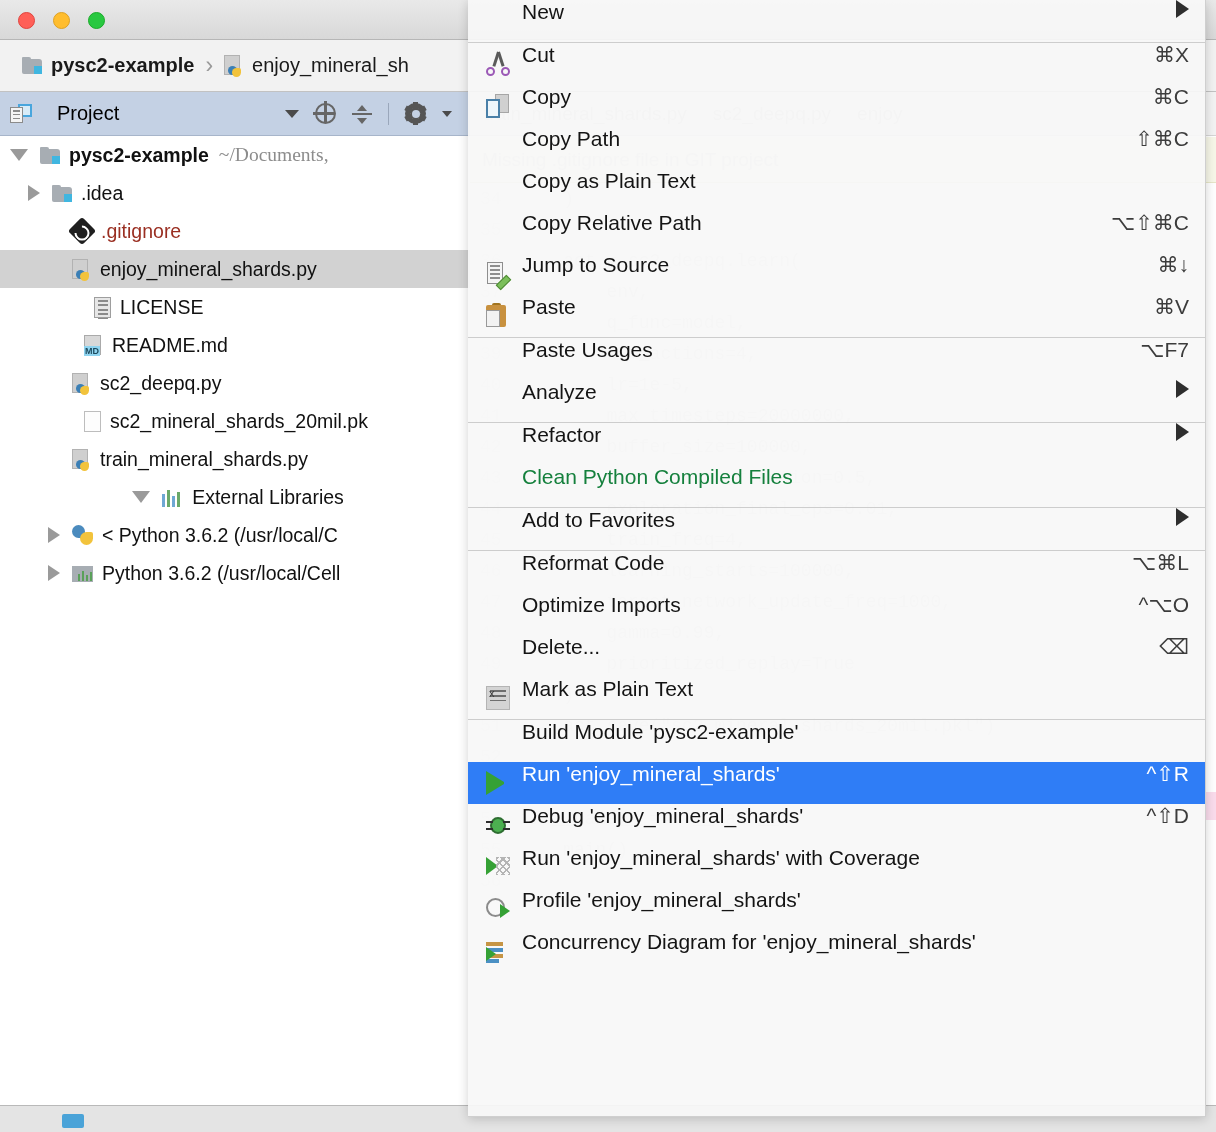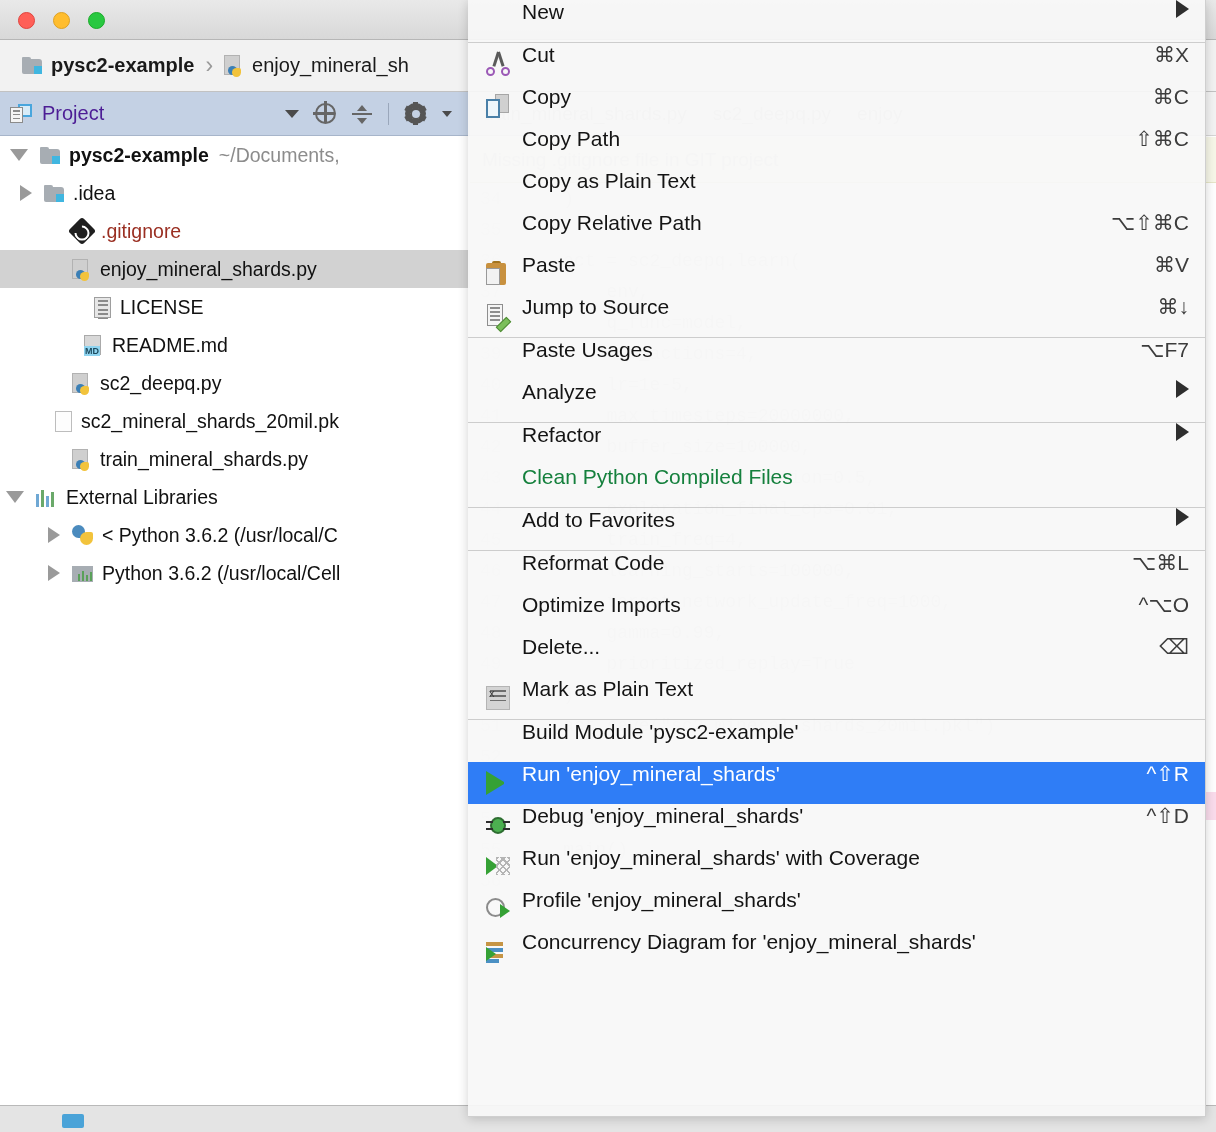--- a/index.html
+++ b/index.html
@@ -63,21 +63,21 @@
     position: absolute; left: 8px; bottom: -1px; width: 9px; height: 9px;
     border-radius: 50% 2px 50% 50%; background: #f2c33c;
   }
 
   
   .projbar {
     position: absolute; left: 0; top: 92px; width: 470px; height: 44px;
     background: #c4d1e4; border-bottom: 1px solid #a7b5ca;
     display: flex; align-items: center; padding: 0 10px;
   }
-  .projbar .title { font-size: 20px; color: #4c1d95; margin-left: 10px; }
+  .projbar .title { font-size: 20px; color: #000000; margin-left: 25px; }
   .tb-icons { margin-left: auto; display: flex; align-items: center; gap: 16px; padding-right: 8px;}
   .ico-window { width: 22px; height: 19px; position: relative; flex: none; }
   .ico-window .back { position: absolute; right: 0; top: 0; width: 14px; height: 13px; border: 2px solid #49a6dd; background:#d8ecf8;}
   .ico-window .front { position: absolute; left: 0; bottom: 0; width: 13px; height: 16px; background: #f4f4f4; border: 1px solid #8b8b8b;}
   .ico-window .front i { display:block; height:1.5px; background:#8b8b8b; margin:2.2px 2px 0 2px;}
   .caret-down { width: 0; height: 0; border-left: 7px solid transparent; border-right: 7px solid transparent; border-top: 8px solid #4a4a4a; }
   .ico-target { width: 21px; height: 21px; border: 2.5px solid #666; border-radius: 50%; position: relative; }
   .ico-target::before, .ico-target::after { content:""; position:absolute; background:#666; }
   .ico-target::before { left: 50%; top: -4px; width: 2.5px; height: 22px; margin-left:-1.2px; }
   .ico-target::after { top: 50%; left: -4px; height: 2.5px; width: 22px; margin-top:-1.2px; }
@@ -98,21 +98,21 @@
   
   .tree { position: absolute; left: 0; top: 136px; width: 470px; bottom: 27px; background: #ffffff; overflow: hidden; }
   .row { height: 38px; display: flex; align-items: center; font-size: 19.5px; color: #111; white-space: nowrap; }
   .row.sel { background: #d2d2d2; }
   .arrow { width: 0; height: 0; flex: none; }
   .arrow.closed { border-top: 8px solid transparent; border-bottom: 8px solid transparent; border-left: 12px solid #9a9a9a; }
   .arrow.open { border-left: 9px solid transparent; border-right: 9px solid transparent; border-top: 12px solid #9a9a9a; }
   .arrow.none { width: 12px; height: 1px; }
   .rowlabel { margin-left: 9px; }
   .rowlabel.bold { font-weight: bold; }
-  .rowsub { margin-left: 10px; color: #8c8c8c; }
+  .rowsub { margin-left: 10px; color: #8c8c8c; font-family: Liberation Serif, serif; }
   .git-red { color: #9a2f22; }
 
   .ico-git { width:20px;height:20px;flex:none; background:#1f1f1f; transform: rotate(45deg); border-radius:3px; position:relative;}
   .ico-git::after{content:"";position:absolute;left:4px;top:4px;width:11px;height:11px;border-radius:50%;border:2.5px solid #fff;border-left-color:transparent;}
   .ico-doc { width:17px;height:21px;flex:none;background:#e6e6e6;border:1px solid #9e9e9e;position:relative;}
   .ico-doc i{display:block;height:1.8px;background:#8a8a8a;margin:2.6px 2.5px 0 2.5px;}
   .ico-md { width:19px;height:21px;position:relative;flex:none;}
   .ico-md .sheet{position:absolute;inset:0;width:17px;height:20px;background:#d8d8d8;border:1px solid #aaa;}
   .ico-md .tag{position:absolute;left:0;bottom:0;background:#8fd4f0;color:#1c4a5e;font-size:9px;font-weight:bold;padding:0 1px;line-height:10px;font-family:"Liberation Sans",sans-serif;}
   .ico-plain { width:17px;height:21px;flex:none;background:#fdfdfd;border:1px solid #bdbdbd; }
@@ -281,21 +281,21 @@
     <div class="tree" id="tree">
         <div class="row" style="padding-left: 10px;">
           <span class="arrow open"></span>
           <span style="width: 12px;"></span>
           <span class="ico-folder">
             <span class="badge"></span>
           </span>
           <span class="rowlabel bold">pysc2-example</span>
           <span class="rowsub">~/Documents,</span>
         </div>
-        <div class="row" style="padding-left: 20px;">
+        <div class="row" style="padding-left: 28px;">
           <span class="arrow closed"></span>
           <span style="width: 12px;"></span>
           <span class="ico-folder">
             <span class="badge"></span>
           </span>
           <span class="rowlabel">.idea</span>
         </div>
         <div class="row" style="padding-left: 48px;">
           <span class="arrow none"></span>
           <span style="width: 12px;"></span>
@@ -336,37 +336,37 @@
         <div class="row" style="padding-left: 48px;">
           <span class="arrow none"></span>
           <span style="width: 12px;"></span>
           <span class="ico-py">
             <span class="sheet"></span>
             <span class="snake-b"></span>
             <span class="snake-y"></span>
           </span>
           <span class="rowlabel">sc2_deepq.py</span>
         </div>
-        <div class="row" style="padding-left: 31px;">
+        <div class="row" style="padding-left: 60px;">
           <span class="arrow none"></span>
           <span style="width: 12px;"></span>
           <span class="ico-plain"></span>
           <span class="rowlabel">sc2_mineral_shards_20mil.pk</span>
         </div>
         <div class="row" style="padding-left: 48px;">
           <span class="arrow none"></span>
           <span style="width: 12px;"></span>
           <span class="ico-py">
             <span class="sheet"></span>
             <span class="snake-b"></span>
             <span class="snake-y"></span>
           </span>
           <span class="rowlabel">train_mineral_shards.py</span>
         </div>
-        <div class="row" style="padding-left: 6px;">
+        <div class="row" style="padding-left: 6px; justify-content: center;">
           <span class="arrow open"></span>
           <span style="width: 12px;"></span>
           <span class="ico-lib">
             <b style="height:13px;background:#6fa8d4"></b>
             <b style="height:17px;background:#6aa96a"></b>
             <b style="height:11px;background:#6fa8d4"></b>
             <b style="height:15px;background:#6aa96a"></b>
           </span>
           <span class="rowlabel">External Libraries</span>
         </div>
@@ -428,40 +428,40 @@
         <span class="accel">⇧⌘C</span>
       </div>
       <div class="mi">
         <span>Copy as Plain Text</span>
       </div>
       <div class="mi">
         <span>Copy Relative Path</span>
         <span class="accel">⌥⇧⌘C</span>
       </div>
       <div class="mi">
+        <span class="ic-jump mi-icon">
+          <span class="pg">
+            <i></i>
+            <i></i>
+            <i></i>
+            <i></i>
+          </span>
+          <i class="pen"></i>
+        </span>
+        <span>Jump to Source</span>
+        <span class="accel">⌘↓</span>
+      </div>
+      <div class="mi">
         <span class="ic-paste mi-icon">
           <i class="clip"></i>
           <i class="board"></i>
           <i class="page"></i>
         </span>
         <span>Paste</span>
         <span class="accel">⌘V</span>
-      </div>
-      <div class="mi">
-        <span class="ic-jump mi-icon">
-          <span class="pg">
-            <i></i>
-            <i></i>
-            <i></i>
-            <i></i>
-          </span>
-          <i class="pen"></i>
-        </span>
-        <span>Jump to Source</span>
-        <span class="accel">⌘↓</span>
       </div>
       <div class="msep"></div>
       <div class="mi">
         <span>Paste Usages</span>
         <span class="accel">⌥F7</span>
       </div>
       <div class="mi">
         <span>Analyze</span>
         <span class="submenu-arrow"></span>
       </div>

